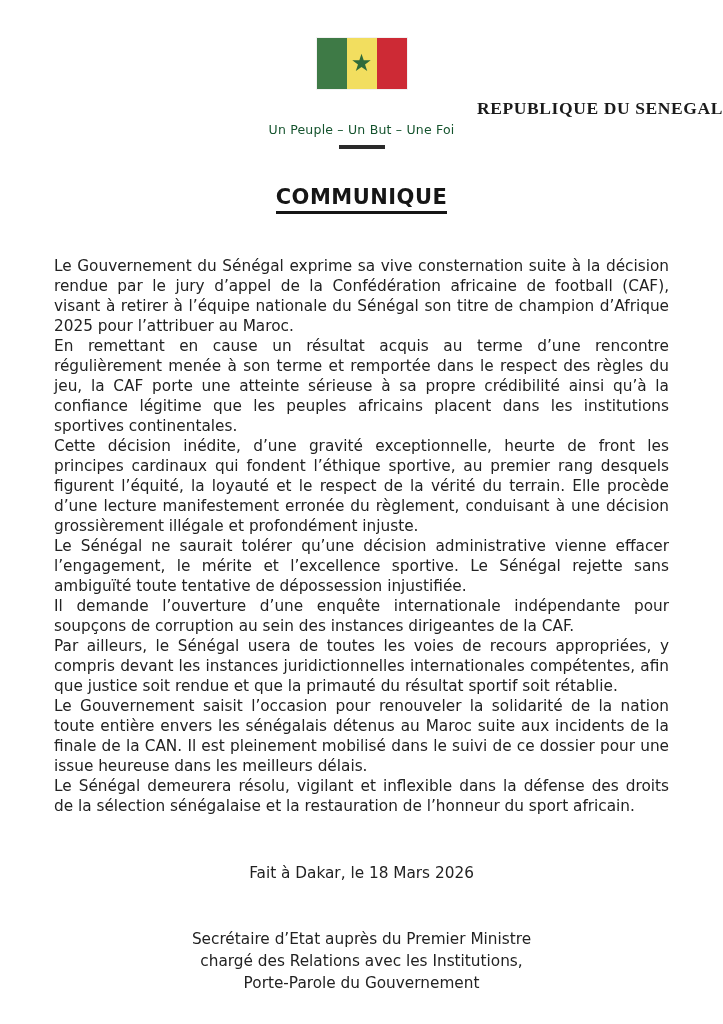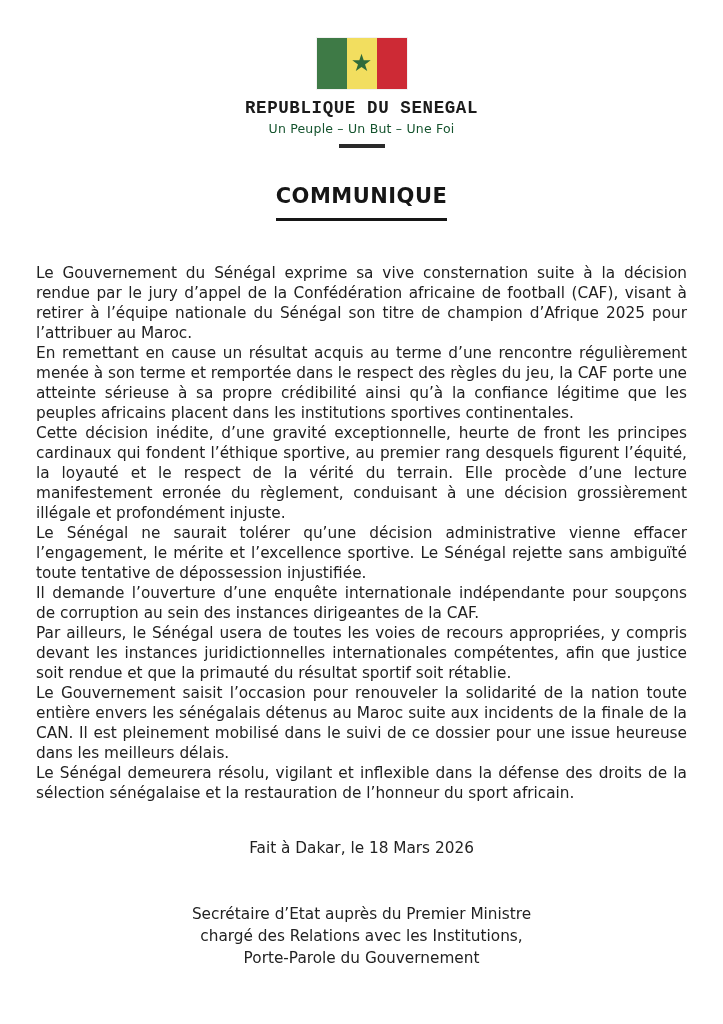--- a/index.html
+++ b/index.html
@@ -37,25 +37,26 @@
   .flag .star {
     position: absolute;
     left: 50%;
     top: 50%;
     transform: translate(-50%, -54%);
     font-size: 24px;
     line-height: 1;
   }
   .country-name {
     margin-top: 9px;
-    font-family: Liberation Mono, monospace;
+    font-family: Liberation Serif, serif;
     font-weight: bold;
     font-size: 17.5px;
     letter-spacing: 0.6px;
     color: #1b1b1b;
+    text-align: right;
   }
   .motto {
     margin-top: 3px;
     font-size: 12.5px;
     color: #14532d;
     letter-spacing: 0.2px;
   }
   .header-divider {
     width: 46px;
     height: 4px;
@@ -67,37 +68,37 @@
     text-align: center;
     margin-top: 36px;
   }
   .doc-title {
     display: inline-block;
     font-size: 21px;
     font-weight: bold;
     letter-spacing: 0.5px;
     color: #161616;
     border-bottom: 3px solid #161616;
-    padding-bottom: 10px;
+    padding-bottom: 2px;
   }
   
   .content {
     margin-top: 42px;
-    padding: 0 36px;
+    padding: 0 54px;
   }
   .content p {
     margin: 0;
     font-size: 15.3px;
     line-height: 20px;
     text-align: justify;
     color: #222222;
   }
   
   .date-line {
-    margin-top: 36px;
+    margin-top: 48px;
     text-align: center;
     font-size: 15.3px;
     color: #222222;
   }
   .signature {
     margin-top: 46px;
     text-align: center;
     font-size: 15.3px;
     line-height: 22px;
     color: #222222;

